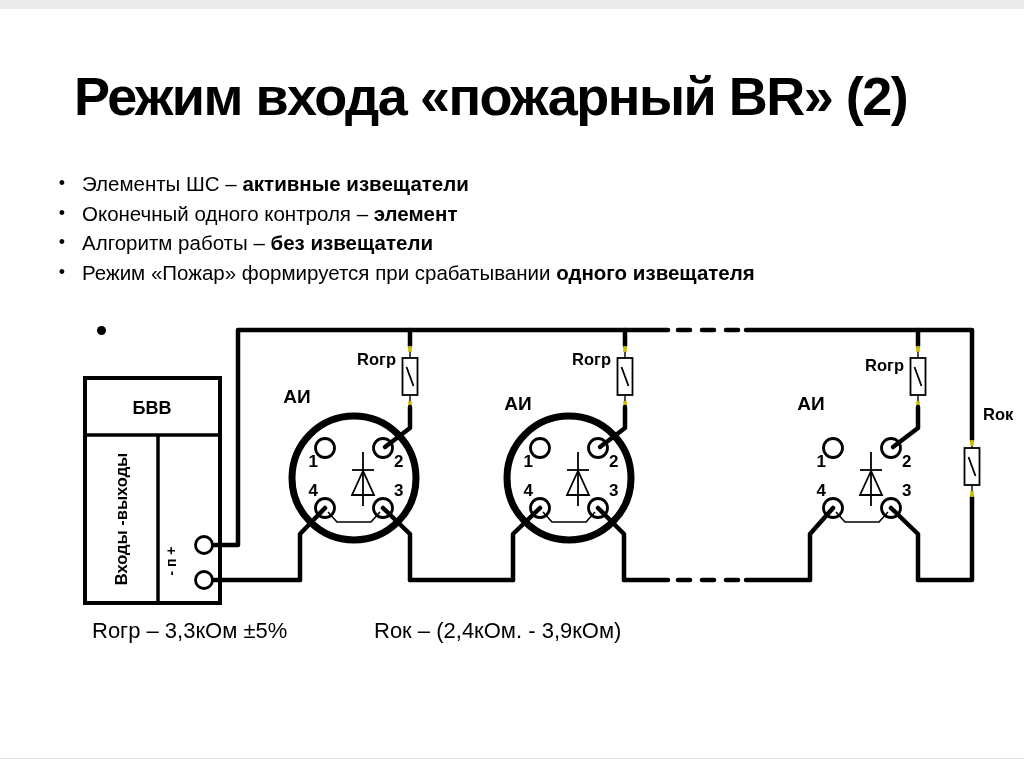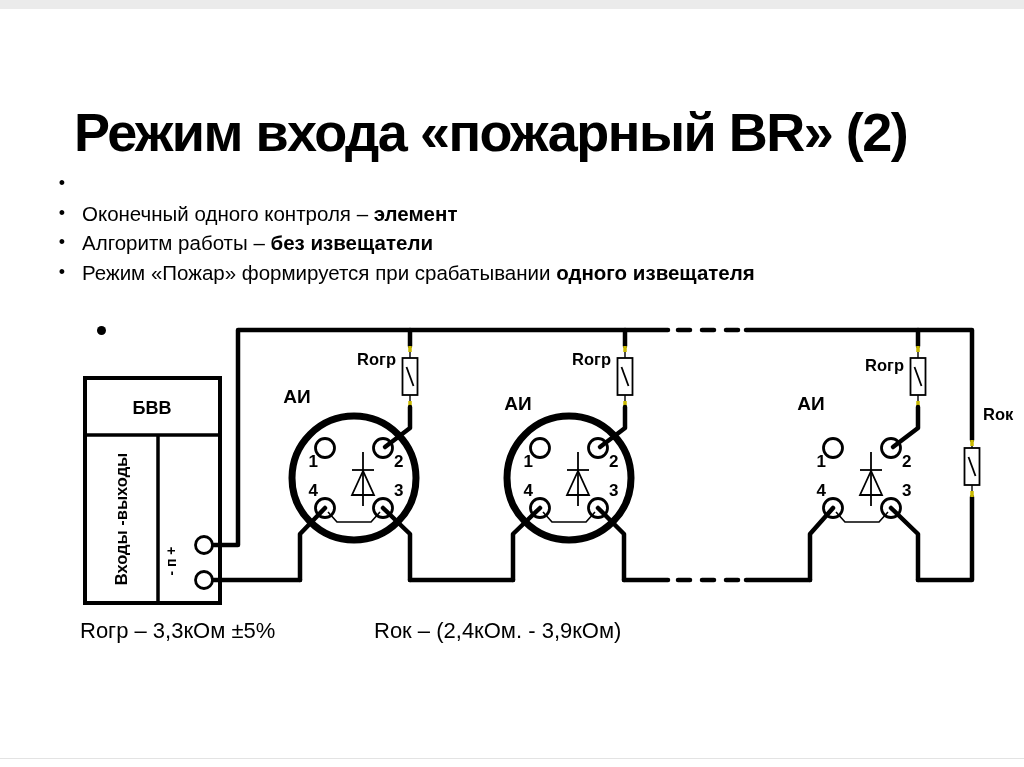--- a/index.html
+++ b/index.html
@@ -3,33 +3,33 @@
 <meta charset="utf-8">
 <style>
   html,body{margin:0;padding:0;background:#fff;}
   .page{position:relative;width:1024px;height:767px;background:#ffffff;overflow:hidden;
         font-family:"Liberation Sans",sans-serif;color:#000;}
   .top-band{position:absolute;left:0;top:0;width:1024px;height:9px;background:#ebebeb;}
   .bottom-line{position:absolute;left:0;top:758px;width:1024px;height:1px;background:#e3e3e3;}
 
   .title{position:absolute;left:74px;top:68px;width:920px;
          font-size:54px;font-weight:700;letter-spacing:-1.5px;line-height:1.05;
-         white-space:nowrap;margin-top:36px;}
+         white-space:nowrap;}
 
   .bullets{position:absolute;left:42px;top:169px;width:930px;}
   .bullet-row{display:flex;align-items:flex-start;font-size:20.5px;line-height:29.5px;}
   .bullet-dot{width:40px;flex:0 0 40px;text-align:center;font-size:18px;}
   .bullet-text b{font-weight:700;}
 
   .empty-bullet{position:absolute;left:97px;top:326px;width:9px;height:9px;border-radius:50%;background:#000;}
 
   .diagram{position:absolute;left:0;top:300px;width:1024px;height:340px;}
 
   .caption{position:absolute;top:618px;font-size:22px;white-space:nowrap;}
-  .caption.rogr{left:80px;}
+  .caption.rogr{left:92px;}
   .caption.rok{left:358px;margin-left:16px;}
 
   
   .wire{stroke:#000;stroke-width:4.5;fill:none;stroke-linecap:round;stroke-linejoin:round;}
   .thin{stroke:#000;stroke-width:1.4;fill:none;}
   .bridge{stroke:#000;stroke-width:1.6;fill:none;stroke-linejoin:round;}
   .comp{stroke:#000;stroke-width:1.8;fill:#fff;}
   .compline{stroke:#000;stroke-width:1.8;fill:none;}
   .tick{stroke:#c9b900;stroke-width:3.5;fill:none;}
   .bigc{stroke:#000;stroke-width:7;fill:none;}
@@ -48,20 +48,21 @@
 <body>
 
 <div class="page">
   <div class="top-band"></div>
 
   <div class="title">Режим входа «пожарный BR» (2)</div>
 
   <div class="bullets">
     <div class="bullet-row">
       <span class="bullet-dot">•</span>
+      <span class="bullet-text"><span>Элементы ШС – </span><b>активные извещатели</b></span>
     </div>
     <div class="bullet-row">
       <span class="bullet-dot">•</span>
       <span class="bullet-text"><span>Оконечный одного контроля – </span><b>элемент</b></span>
     </div>
     <div class="bullet-row">
       <span class="bullet-dot">•</span>
       <span class="bullet-text"><span>Алгоритм работы – </span><b>без извещатели</b></span>
     </div>
     <div class="bullet-row">

